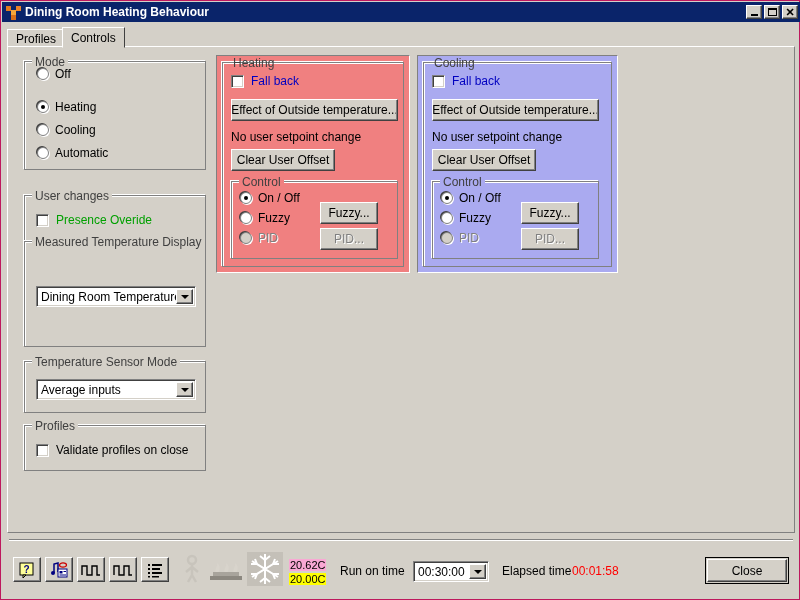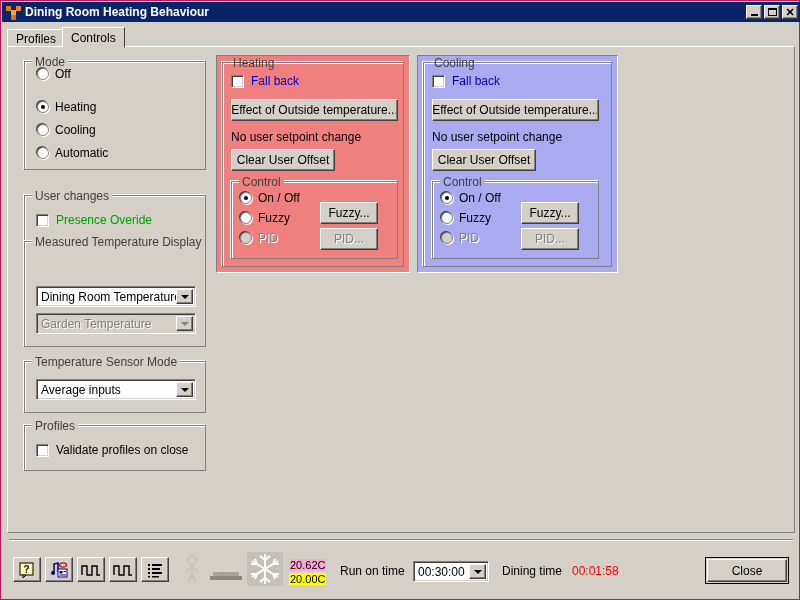--- a/index.html
+++ b/index.html
@@ -290,26 +290,20 @@
     </div>
 
     <div class="group" style="left:16px; top:194px; width:182px; height:106px;">
       <div class="glabel">Measured Temperature Display</div>
       <div class="combo" style="left:11px; top:44px; width:160px; height:21px;">
         <span class="ctext">Dining Room Temperature</span>
         <span class="cbtn">
             <span class="arrow-d"></span>
           </span>
       </div>
-      <div class="combo dis" style="left:11px; top:71px; width:160px; height:21px;">
-        <span class="ctext">Garden Temperature</span>
-        <span class="cbtn">
-            <span class="arrow-d dis"></span>
-          </span>
-      </div>
     </div>
 
     <div class="group" style="left:16px; top:314px; width:182px; height:52px;">
       <div class="glabel">Temperature Sensor Mode</div>
       <div class="combo" style="left:11px; top:17px; width:160px; height:21px;">
         <span class="ctext">Average inputs</span>
         <span class="cbtn">
             <span class="arrow-d"></span>
           </span>
       </div>
@@ -502,21 +496,21 @@
   </div>
 
   <div class="combo" style="left:412px; top:560px; width:76px; height:21px;">
     <span class="ctext">00:30:00</span>
     <span class="cbtn">
         <span class="arrow-d"></span>
       </span>
   </div>
 
   <div class="status-text" style="left:501px; top:563px;">
-    <span>Dining time</span>
+    <span>Elapsed time</span>
   </div>
   <div class="status-text" style="left:571px; top:563px; color:#ff0000;">
     <span>00:01:58</span>
   </div>
 
   <div style="position:absolute; left:704px; top:556px; width:84px; height:27px; border:1px solid #000;">
     <div class="btn" style="left:1px; top:1px; width:80px; height:23px;">
       <span>Close</span>
     </div>
   </div>

